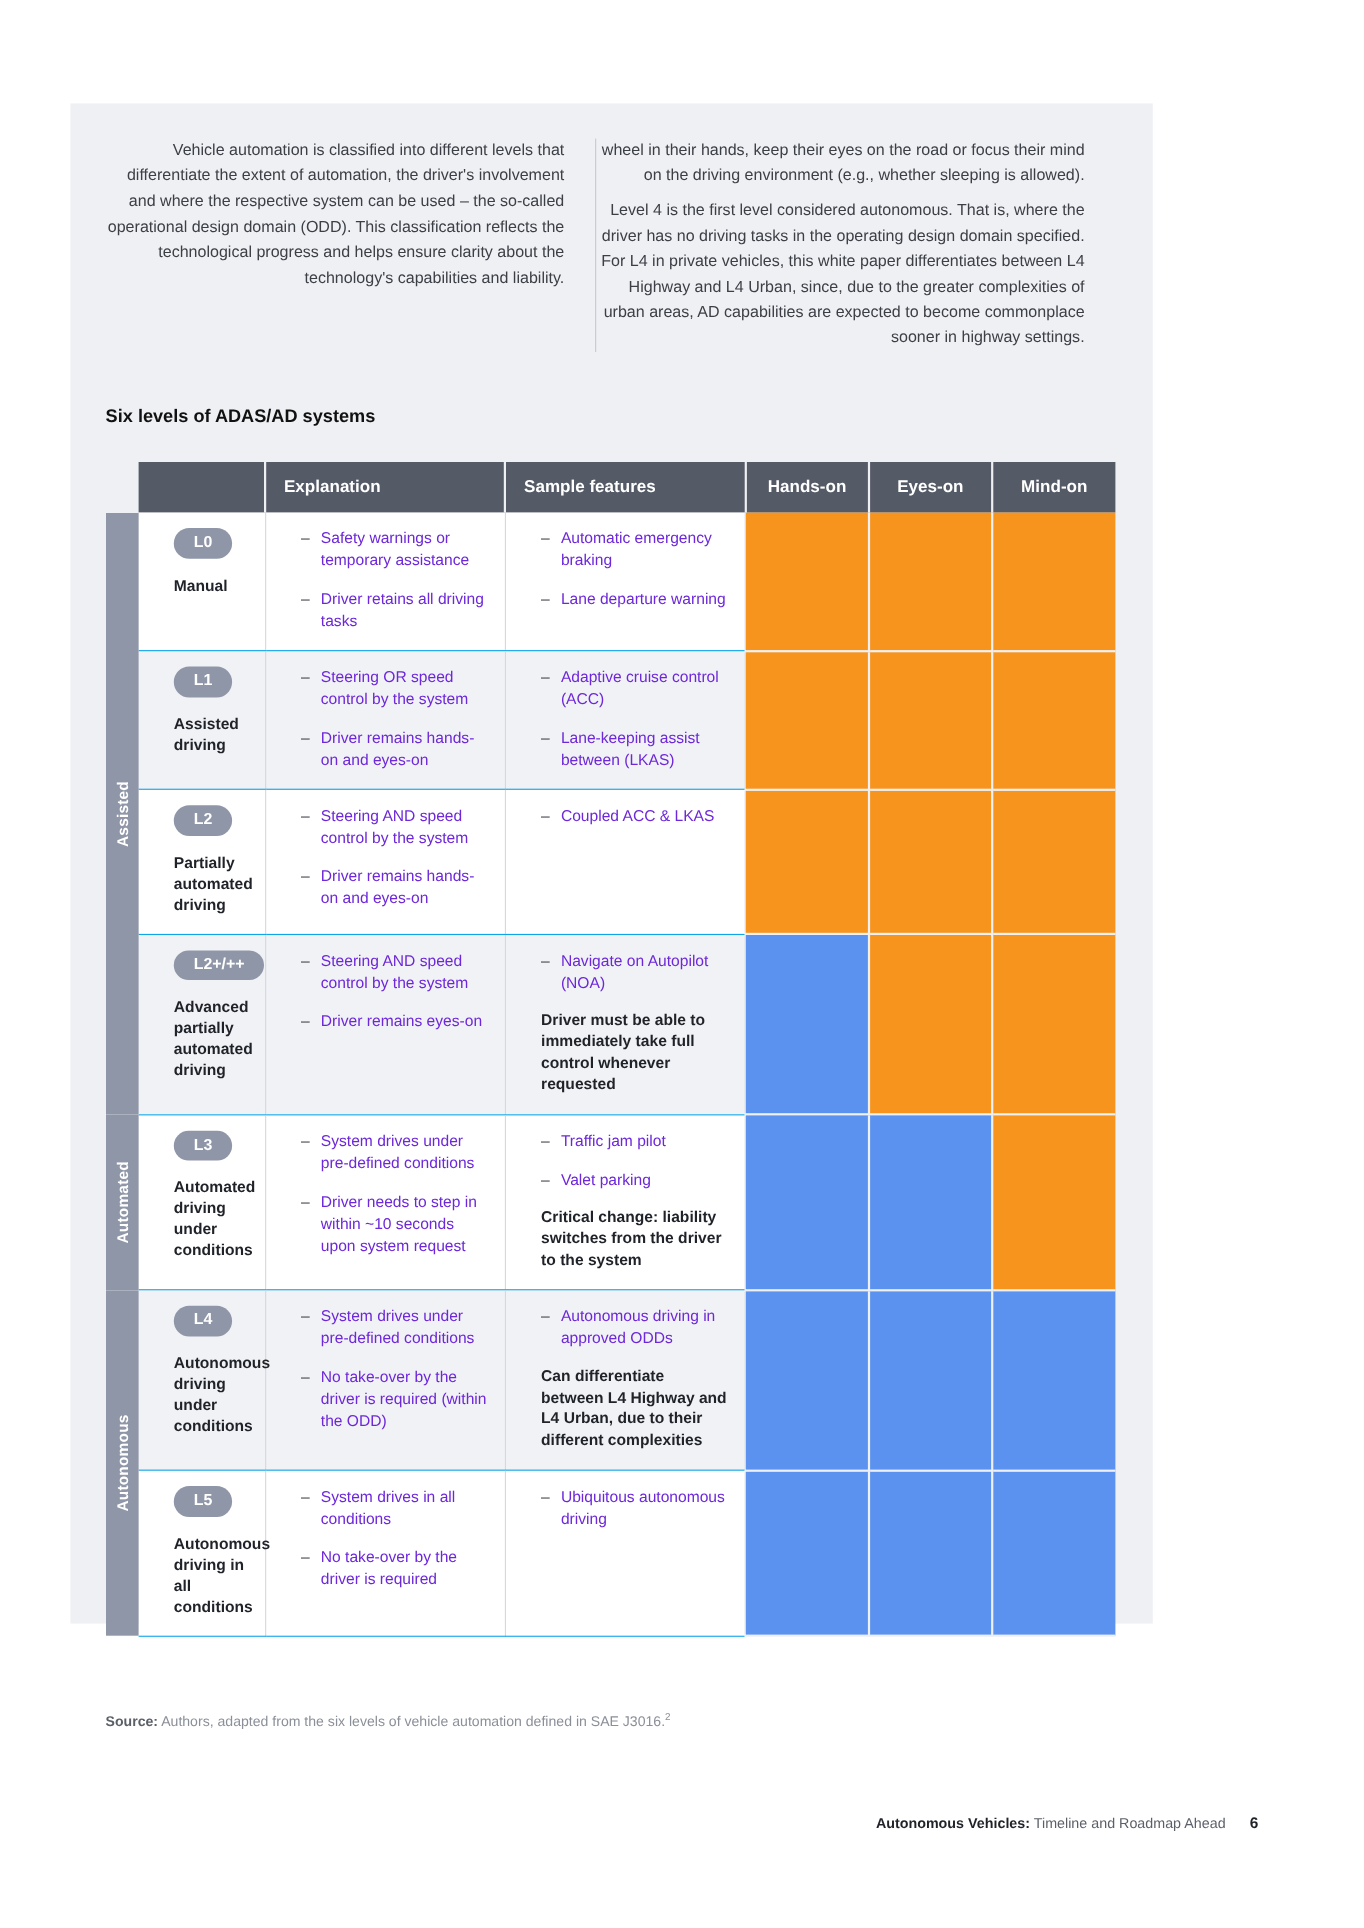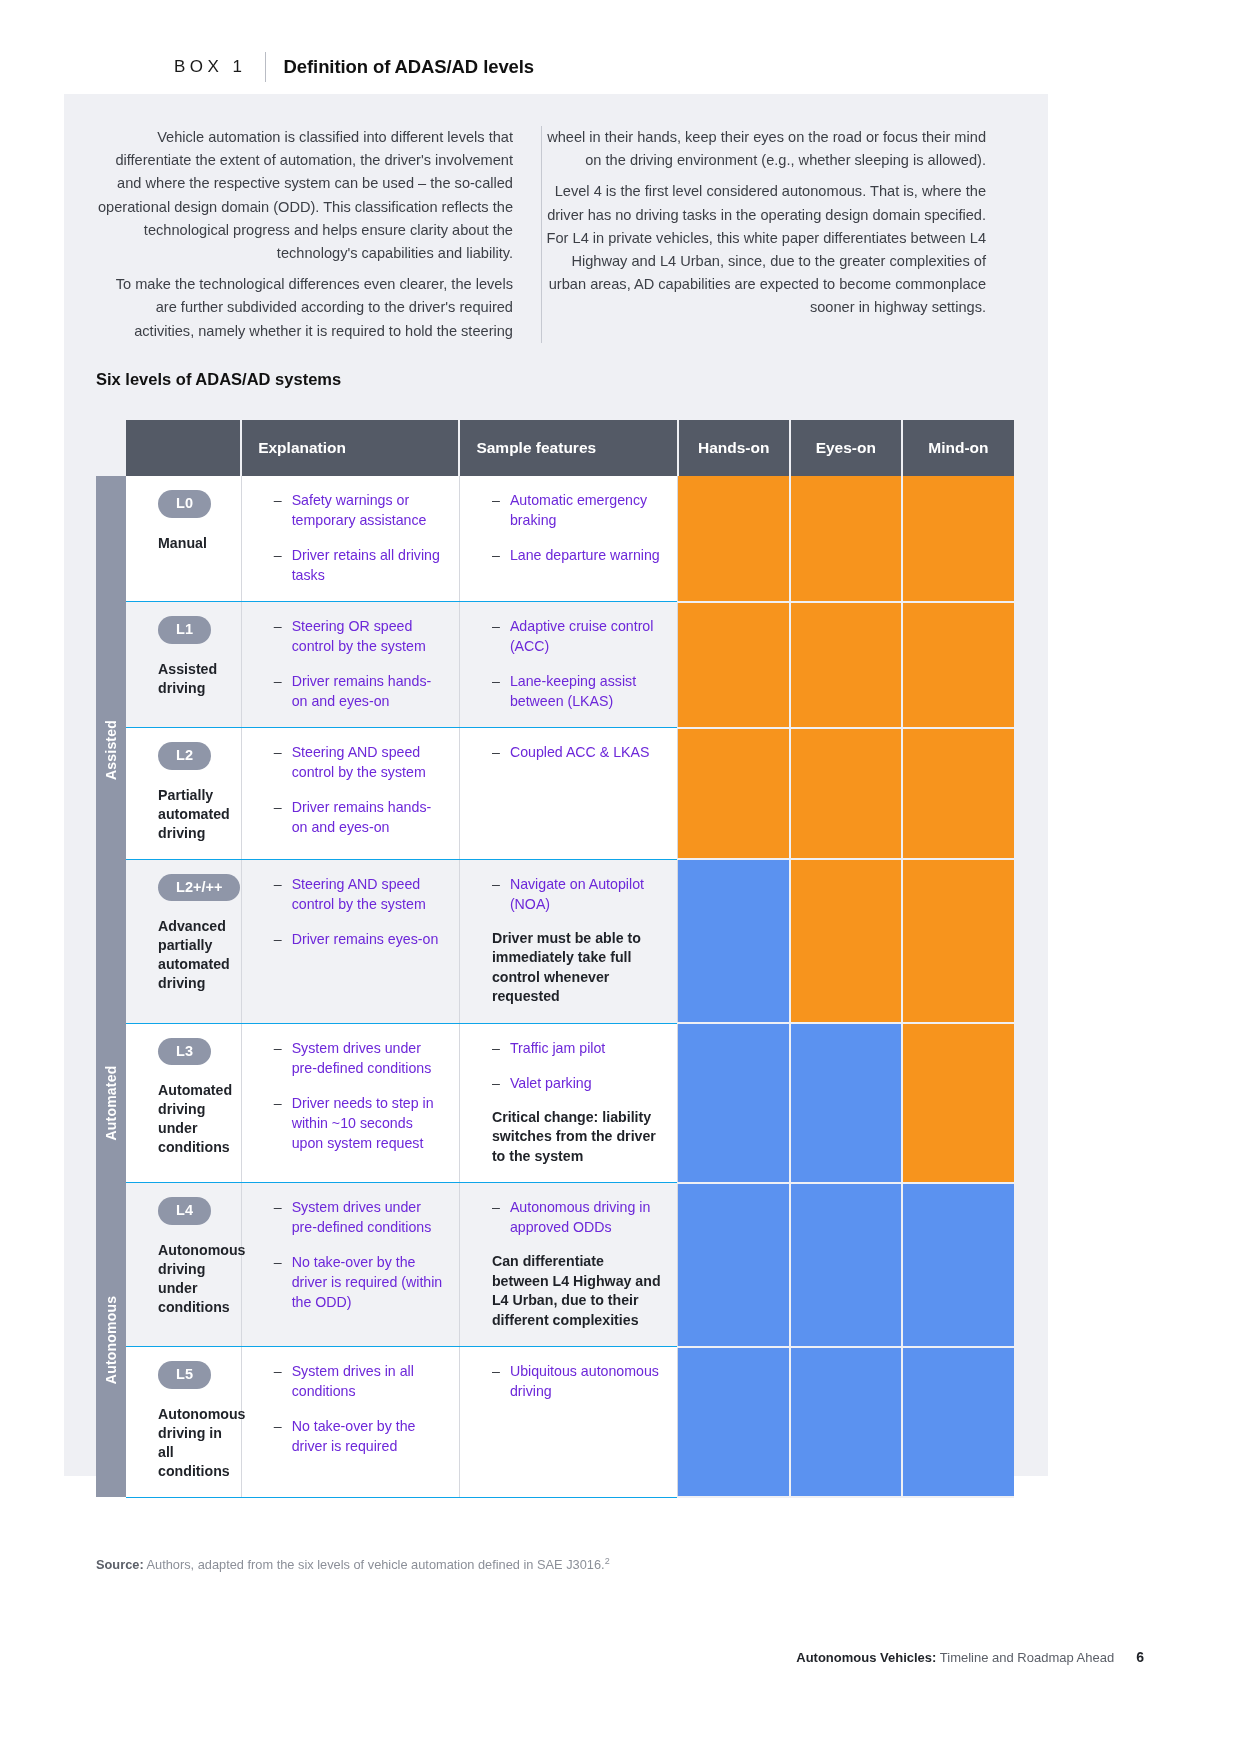--- a/index.html
+++ b/index.html
@@ -64,21 +64,21 @@
 
   .c-group { width: 30px; }
   .c-level { width: 115px; }
   .c-expl  { width: 218px; }
   .c-feat  { width: 218px; }
   .c-on    { width: 112px; }
 
   thead th {
     background: #545a66; color: #fff;
     font-size: 15.5px; font-weight: 700;
-    height: 56px; vertical-align: middle;
+    height: 46px; vertical-align: middle;
     border-right: 2px solid #eff0f4;
     text-align: left; padding-left: 16px;
   }
   thead th.blank-group { background: #eff0f4; border-right: none; }
   thead th.center { text-align: center; padding-left: 0; }
   thead th:last-child { border-right: none; }
 
   tbody td {
     vertical-align: top;
     border-right: 1px solid #d6d8de;
@@ -164,32 +164,26 @@
   }
   .footer .ft-title b { font-weight: 700; color: #1f2228; }
   .footer .ft-title span { color: #5b5f68; }
   .footer .pg { font-weight: 700; color: #1f2228; font-size: 14px; }
 </style>
 </head>
 <body>
 
 <div class="page">
 
-  <div class="box-header">
-    <div class="box-label">BOX 1</div>
-    <div class="box-divider"></div>
-    <div class="box-title">Definition of ADAS/AD levels</div>
-  </div>
 
   <div class="panel"></div>
 
   <div class="intro">
     <div class="col left">
       <p>Vehicle automation is classified into different levels that differentiate the extent of automation, the driver's involvement and where the respective system can be used – the so-called operational design domain (ODD). This classification reflects the technological progress and helps ensure clarity about the technology's capabilities and liability.</p>
-      <p>To make the technological differences even clearer, the levels are further subdivided according to the driver's required activities, namely whether it is required to hold the steering</p>
     </div>
     <div class="col right">
       <p>wheel in their hands, keep their eyes on the road or focus their mind on the driving environment (e.g., whether sleeping is allowed).</p>
       <p>Level 4 is the first level considered autonomous. That is, where the driver has no driving tasks in the operating design domain specified. For L4 in private vehicles, this white paper differentiates between L4 Highway and L4 Urban, since, due to the greater complexities of urban areas, AD capabilities are expected to become commonplace sooner in highway settings.</p>
     </div>
   </div>
 
   <div class="section-title">Six levels of ADAS/AD systems</div>
 
   <div class="table-wrap">

